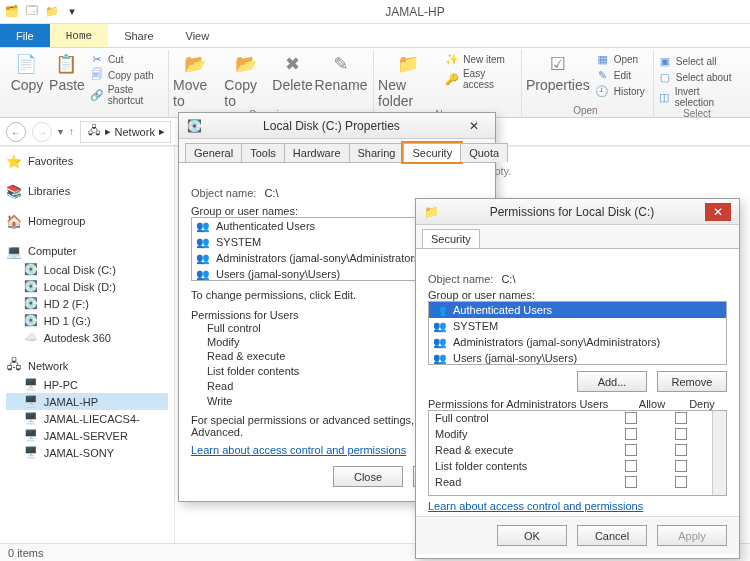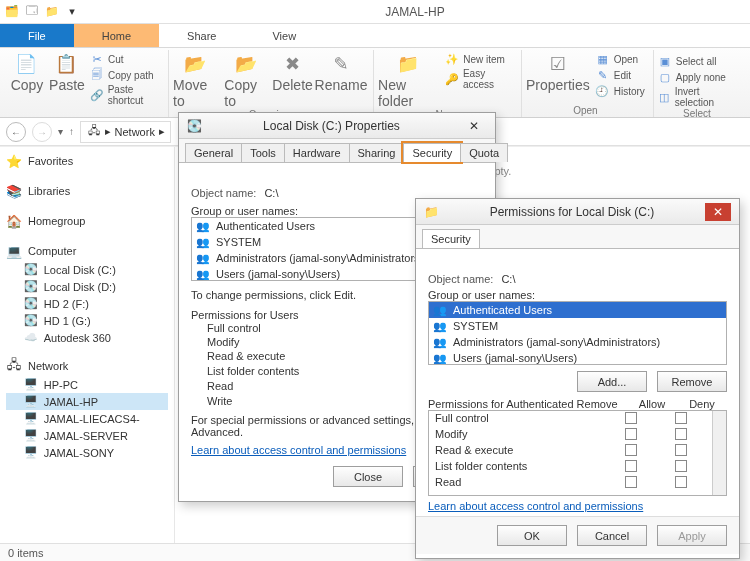--- a/index.html
+++ b/index.html
@@ -24,25 +24,25 @@
   .qat-icon { width: 16px; height: 16px; margin-right: 4px; display:inline-flex; align-items:center; justify-content:center; font-size:11px; }
   .titlebar .title { flex: 1; text-align: center; font-size: 12px; color: #555; }
   
   .ribbon-tabs {
     height: 24px;
     display: flex; align-items: stretch;
     border-bottom: 1px solid #d9d9d9;
     background:#fff;
   }
   .ribbon-tab {
-    padding: 4px 28px; font-size: 11px; color:#444;
+    padding: 4px 16px; font-size: 11px; color:#444;
     display:flex; align-items:center;
   }
   .ribbon-tab.file { background: #1979ca; color:#fff; }
-  .ribbon-tab.active { background:#fdba74; }
+  .ribbon-tab.active { background:#fef9c3;font-family:Liberation Mono, monospace; }
   
   .ribbon {
     height: 70px;
     background: linear-gradient(#fdfdfd,#f2f2f2);
     border-bottom: 1px solid #d0d0d0;
     display:flex;
     padding: 2px 6px 0 6px;
   }
   .ribbon-group {
     border-right: 1px solid #e0e0e0;
@@ -270,21 +270,21 @@
   </div>
 
   <div class="ribbon-group">
     <div class="ribbon-small" style="padding-top:2px;">
       <div class="ribbon-small-row">
           <span class="si">▣</span>
           <span>Select all</span>
         </div>
       <div class="ribbon-small-row">
           <span class="si">▢</span>
-          <span>Apply none</span>
+          <span>Select about</span>
         </div>
       <div class="ribbon-small-row">
           <span class="si">◫</span>
           <span>Invert selection</span>
         </div>
     </div>
     <div class="caption">Select</div>
   </div>
 </div>
 
@@ -492,21 +492,21 @@
       <div class="lrow">
           <span class="uicon">👥</span>
           <span>Users (jamal-sony\Users)</span>
         </div>
     </div>
     <div class="btnrow" style="margin-top:6px;align-items:center;">
       <span class="btn">Add...</span>
       <span class="btn">Remove</span>
     </div>
     <div class="perm-head" style="margin-top:6px;">
-      <span class="ph-name">Permissions for Authenticated Remove</span>
+      <span class="ph-name">Permissions for Administrators Users</span>
       <span class="ph-col" style="width:50px;">Allow</span>
       <span class="ph-col" style="width:50px;">Deny</span>
     </div>
     <div class="perm2-table">
       <div class="perm2-table-inner">
         <div class="perm2-row">
             <span class="pname">Full control</span>
             <span class="pcol"><span class="cbox"></span></span>
             <span class="pcol"><span class="cbox"></span></span>
           </div>

